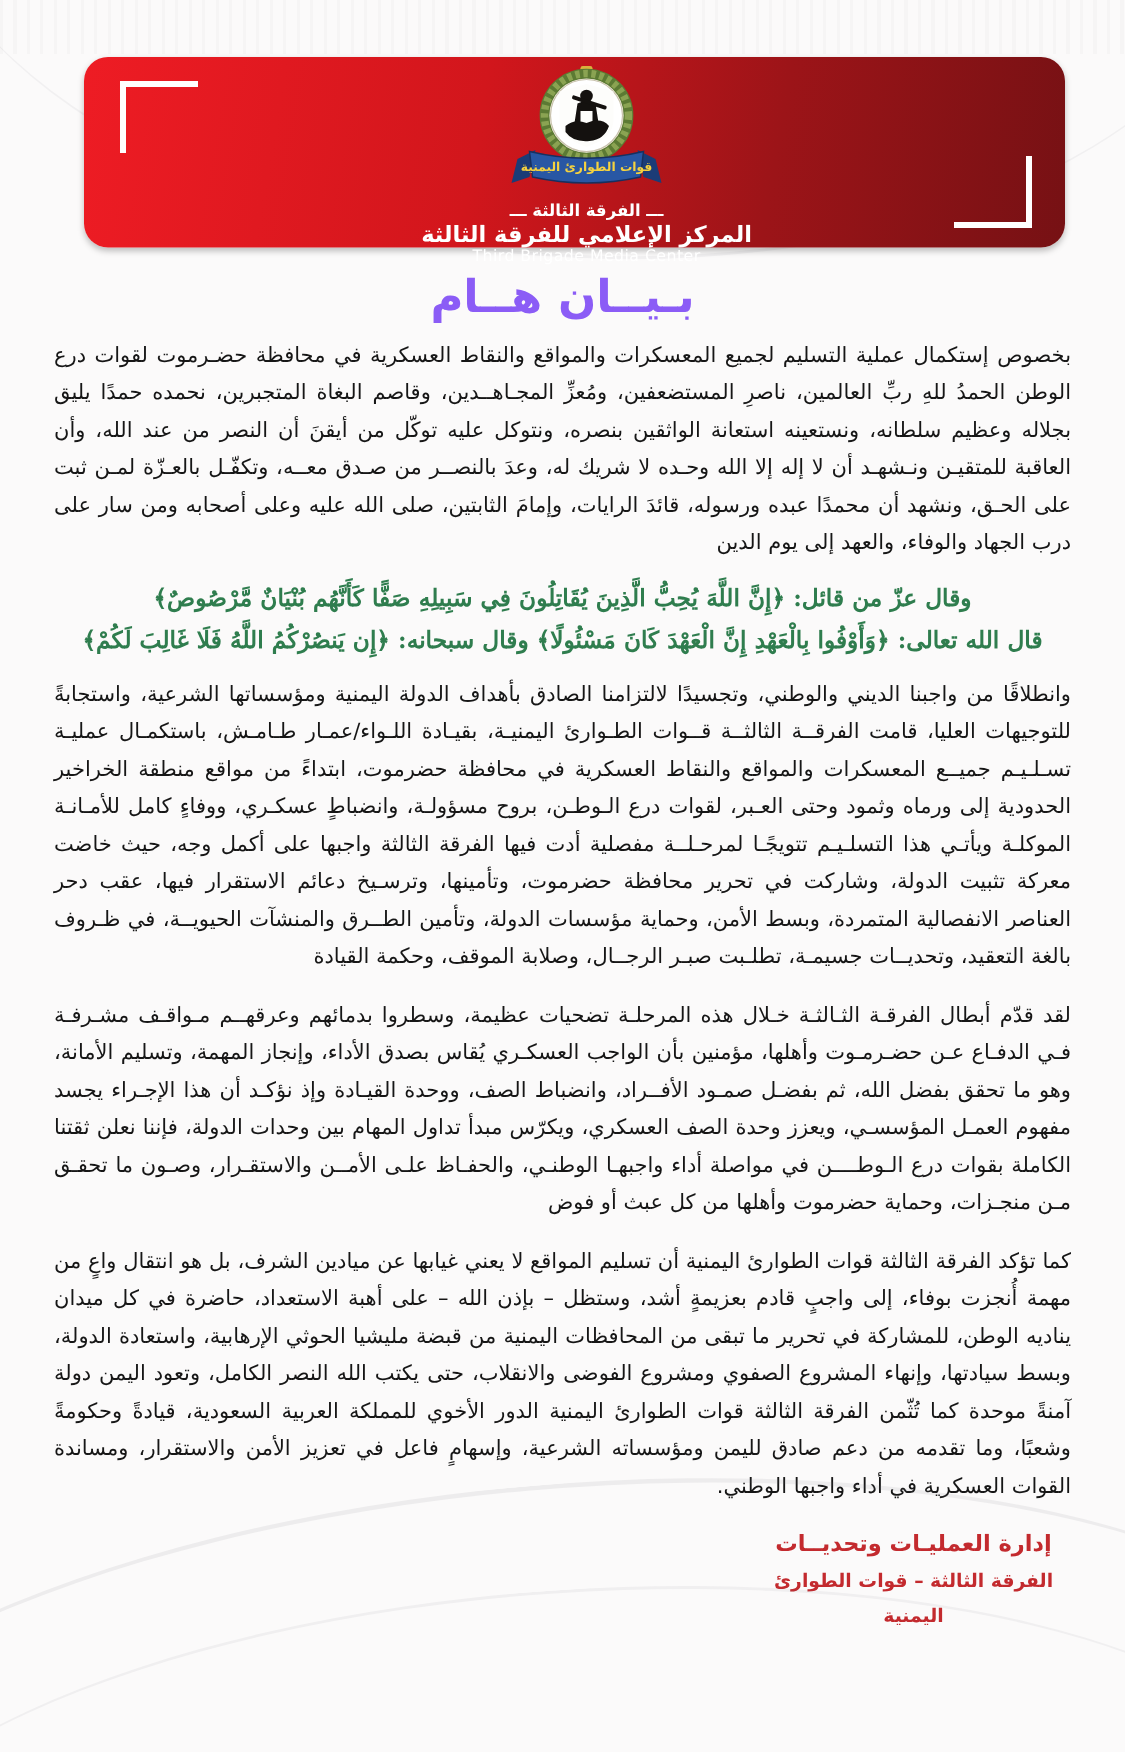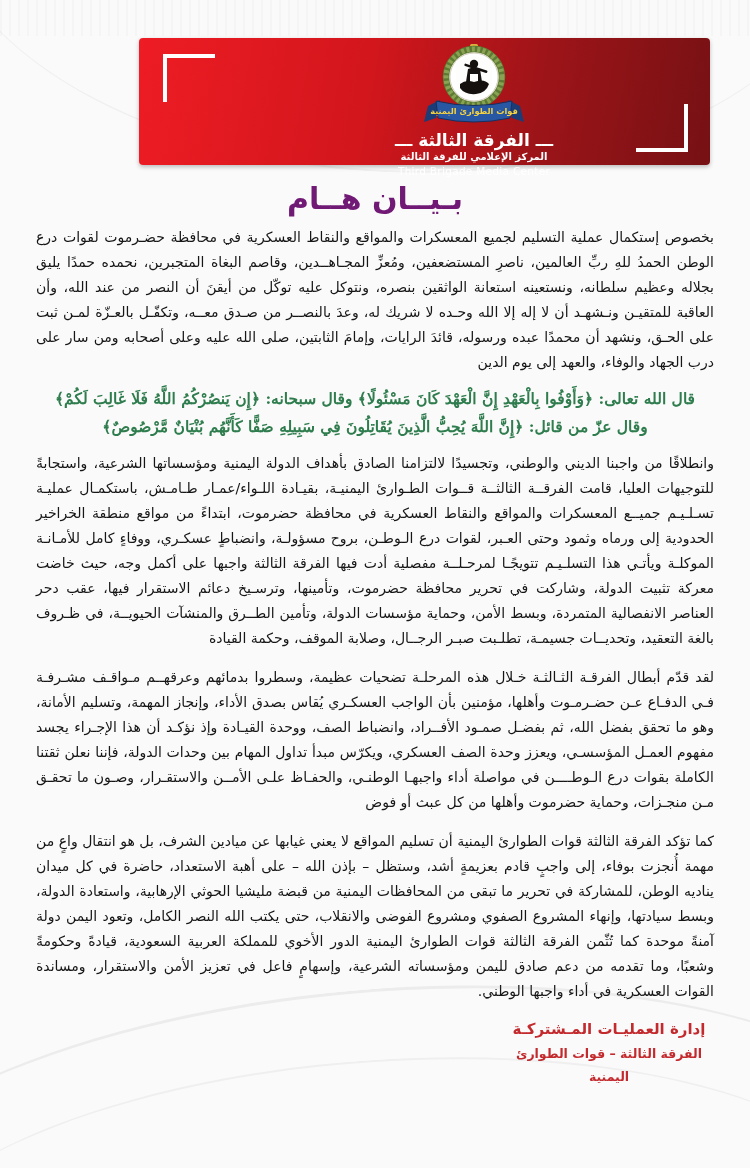--- a/index.html
+++ b/index.html
@@ -20,41 +20,41 @@
   }
   .wave{position:absolute;border-radius:50%;pointer-events:none;}
   .wave1{width:1100px;height:420px;border-top:3px solid rgba(120,120,125,0.10);top:990px;left:-180px;transform:rotate(-5deg);}
   .wave2{width:1000px;height:380px;border-top:2px solid rgba(120,120,125,0.08);top:1060px;left:-120px;transform:rotate(-4deg);}
   .wave3{width:900px;height:500px;border-bottom:2px solid rgba(120,120,125,0.07);top:-330px;left:-60px;transform:rotate(3deg);}
 
   
   .banner{
     position:relative;
     margin:38px 40px 0 40px;
-    width:571px;height:127px;
-    border-radius:4px;
+    width:654px;height:127px;
+    border-radius:16px;
     background:linear-gradient(100deg,#ee1c24 0%,#d2161c 40%,#9c1418 70%,#761114 100%);
     box-shadow:0 2px 4px rgba(0,0,0,0.25);
   }
   .bracket{position:absolute;width:48px;height:44px;}
   .bracket-tl{top:16px;right:auto;left:24px;border-top:4px solid #fff;border-left:4px solid #fff;}
   .bracket-br{bottom:13px;right:22px;border-bottom:4px solid #fff;border-right:4px solid #fff;}
   .emblem-wrap{
     position:absolute;top:6px;left:0;width:670px;
     display:flex;flex-direction:column;align-items:center;
   }
-  .media-ar{color:#fff;font-weight:bold;font-size:10px;line-height:17px;margin-top:1px;}
+  .media-ar{color:#fff;font-weight:bold;font-size:15px;line-height:17px;margin-top:1px;}
   .media-en{color:#fff;font-size:10.5px;line-height:13px;font-weight:normal;letter-spacing:.3px;direction:ltr;text-align:right;}
-  .brigade-line{color:#fff;font-size:17px;line-height:13px;font-weight:bold;margin-top:-2px;}
+  .brigade-line{color:#fff;font-size:11px;line-height:13px;font-weight:bold;margin-top:-2px;}
 
   
   .title{
     margin-top:16px;
     text-align:center;
-    color:#701a75;
+    color:#8b5cf6;
     font-size:30px;
     font-weight:bold;
     line-height:36px;
   }
 
   
   .content{margin:8px 36px 0 36px;color:#161616;}
   .para{
     font-size:14px;font-weight:normal;line-height:25px;
     text-align:justify;text-justify:inter-word;
@@ -120,30 +120,30 @@
       <div class="media-en">Third Brigade Media Center</div>
     </div>
   </div>
 
   <div class="title">بـيــان هــام</div>
 
   <div class="content">
     <p class="para"><span>بخصوص إستكمال عملية التسليم لجميع  المعسكرات والمواقع والنقاط العسكرية في محافظة حضـرموت لقوات درع الوطن</span> <span>الحمدُ للهِ ربِّ العالمين، ناصرِ المستضعفين، ومُعزِّ المجـاهــدين، وقاصم البغاة المتجبرين، نحمده حمدًا يليق بجلاله وعظيم سلطانه، ونستعينه استعانة الواثقين بنصره، ونتوكل عليه توكّل من أيقنَ أن النصر من عند الله، وأن العاقبة للمتقيـن ونـشهـد أن لا إله إلا الله وحـده لا شريك له، وعدَ بالنصــر من صـدق معــه، وتكفّـل بالعـزّة لمـن ثبت على الحـق، ونشهد أن محمدًا عبده ورسوله، قائدَ الرايات، وإمامَ الثابتين، صلى الله عليه وعلى أصحابه ومن سار على درب الجهاد والوفاء، والعهد إلى يوم الدين</span></p>
 
     <div class="verses">
+      <div>وقال عزّ من قائل: ﴿إِنَّ اللَّهَ يُحِبُّ الَّذِينَ يُقَاتِلُونَ فِي سَبِيلِهِ صَفًّا كَأَنَّهُم بُنْيَانٌ مَّرْصُوصٌ﴾</div>
       <div>قال الله تعالى: ﴿وَأَوْفُوا بِالْعَهْدِ إِنَّ الْعَهْدَ كَانَ مَسْئُولًا﴾ وقال سبحانه: ﴿إِن يَنصُرْكُمُ اللَّهُ فَلَا غَالِبَ لَكُمْ﴾</div>
-      <div>وقال عزّ من قائل: ﴿إِنَّ اللَّهَ يُحِبُّ الَّذِينَ يُقَاتِلُونَ فِي سَبِيلِهِ صَفًّا كَأَنَّهُم بُنْيَانٌ مَّرْصُوصٌ﴾</div>
     </div>
 
     <p class="para" style="margin-bottom:14px;">وانطلاقًا من واجبنا الديني والوطني، وتجسيدًا لالتزامنا الصادق بأهداف الدولة اليمنية ومؤسساتها الشرعية، واستجابةً للتوجيهات العليا، قامت الفرقــة الثالثــة قــوات الطـوارئ اليمنيـة، بقيـادة اللـواء/عمـار طـامـش، باستكمـال عمليـة تسـلـيـم جميــع المعسكرات والمواقع والنقاط العسكرية في محافظة حضرموت، ابتداءً من مواقع منطقة الخراخير الحدودية إلى ورماه وثمود وحتى العـبر، لقوات درع الـوطـن، بروح مسؤولـة، وانضباطٍ عسكـري، ووفاءٍ كامل للأمـانـة الموكلـة ويأتـي هذا التسلـيـم تتويجًـا لمرحـلــة مفصلية أدت فيها الفرقة الثالثة واجبها على أكمل وجه، حيث خاضت معركة تثبيت الدولة، وشاركت في تحرير محافظة حضرموت، وتأمينها، وترسـيخ دعائم الاستقرار فيها، عقب دحر العناصر الانفصالية المتمردة، وبسط الأمن، وحماية مؤسسات الدولة، وتأمين الطــرق والمنشآت الحيويــة، في ظـروف بالغة التعقيد، وتحديــات جسيمـة، تطلـبت صبـر الرجــال، وصلابة الموقف، وحكمة القيادة</p>
     <p class="para" style="margin-bottom:14px;">لقد قدّم أبطال الفرقـة الثـالثـة خـلال هذه المرحلـة تضحيات عظيمة، وسطروا بدمائهم وعرقهــم مـواقـف مشـرفـة فـي الدفـاع عـن حضـرمـوت وأهلها، مؤمنين بأن الواجب العسكـري يُقاس بصدق الأداء، وإنجاز المهمة، وتسليم الأمانة، وهو ما تحقق بفضل الله، ثم بفضـل صمـود الأفــراد، وانضباط الصف، ووحدة القيـادة وإذ نؤكـد أن هذا الإجـراء يجسد مفهوم العمـل المؤسسـي، ويعزز وحدة الصف العسكري، ويكرّس مبدأ تداول المهام بين وحدات الدولة، فإننا نعلن ثقتنا الكاملة بقوات درع الـوطــــن في مواصلة أداء واجبهـا الوطنـي، والحفـاظ علـى الأمــن والاستقـرار، وصـون ما تحقـق مـن منجـزات، وحماية حضرموت وأهلها من كل عبث أو فوض</p>
     <p class="para">كما تؤكد الفرقة الثالثة قوات الطوارئ اليمنية أن تسليم المواقع لا يعني غيابها عن ميادين الشرف، بل هو انتقال واعٍ من مهمة أُنجزت بوفاء، إلى واجبٍ قادم بعزيمةٍ أشد، وستظل – بإذن الله – على أهبة الاستعداد، حاضرة في كل ميدان يناديه الوطن، للمشاركة في تحرير ما تبقى من المحافظات اليمنية من قبضة مليشيا الحوثي الإرهابية، واستعادة الدولة، وبسط سيادتها، وإنهاء المشروع الصفوي ومشروع الفوضى والانقلاب، حتى يكتب الله النصر الكامل، وتعود اليمن دولة آمنةً موحدة كما تُثّمن الفرقة الثالثة قوات الطوارئ اليمنية الدور الأخوي للمملكة العربية السعودية، قيادةً وحكومةً وشعبًا، وما تقدمه من دعم صادق لليمن ومؤسساته الشرعية، وإسهامٍ فاعل في تعزيز الأمن والاستقرار، ومساندة القوات العسكرية في أداء واجبها الوطني.</p>
 
     <div class="signature" style="margin-right:0;margin-left:auto;">
-      <div class="sig-l1">إدارة العمليـات المـشتركـة</div>
+      <div class="sig-l1">إدارة العمليـات وتحديــات</div>
       <div class="sig-sm">الفرقة الثالثة – قوات الطوارئ اليمنية</div>
 
     </div>
   </div>
 
   <div class="wave wave1"></div>
   <div class="wave wave2"></div>
 </div>
 
 </body></html>

